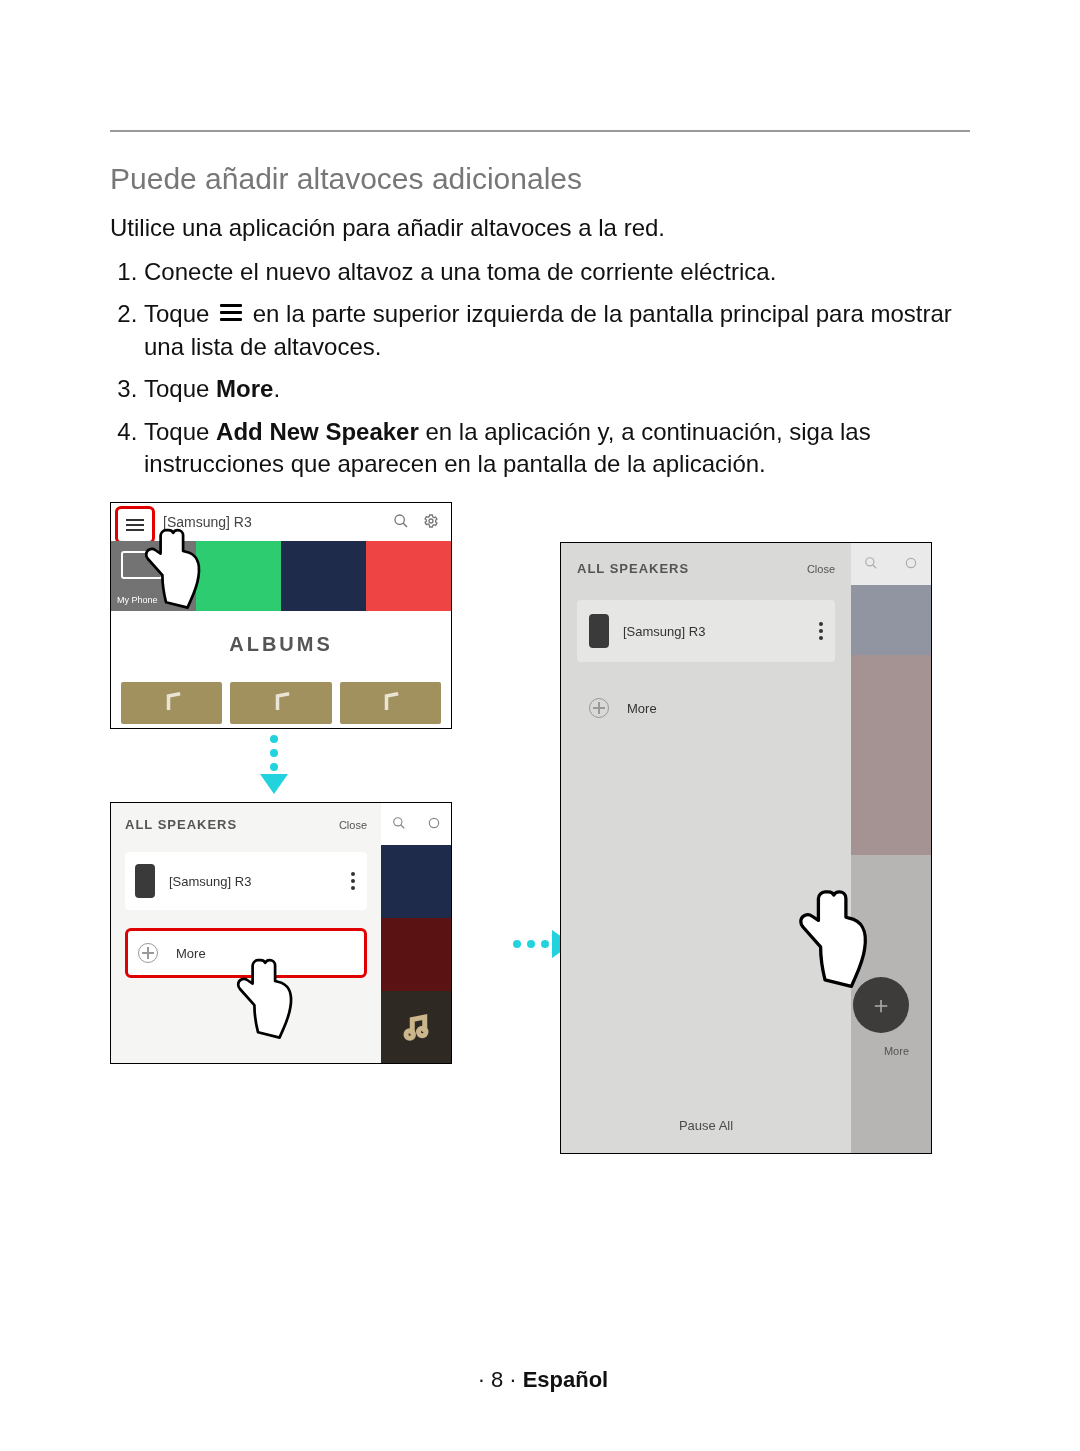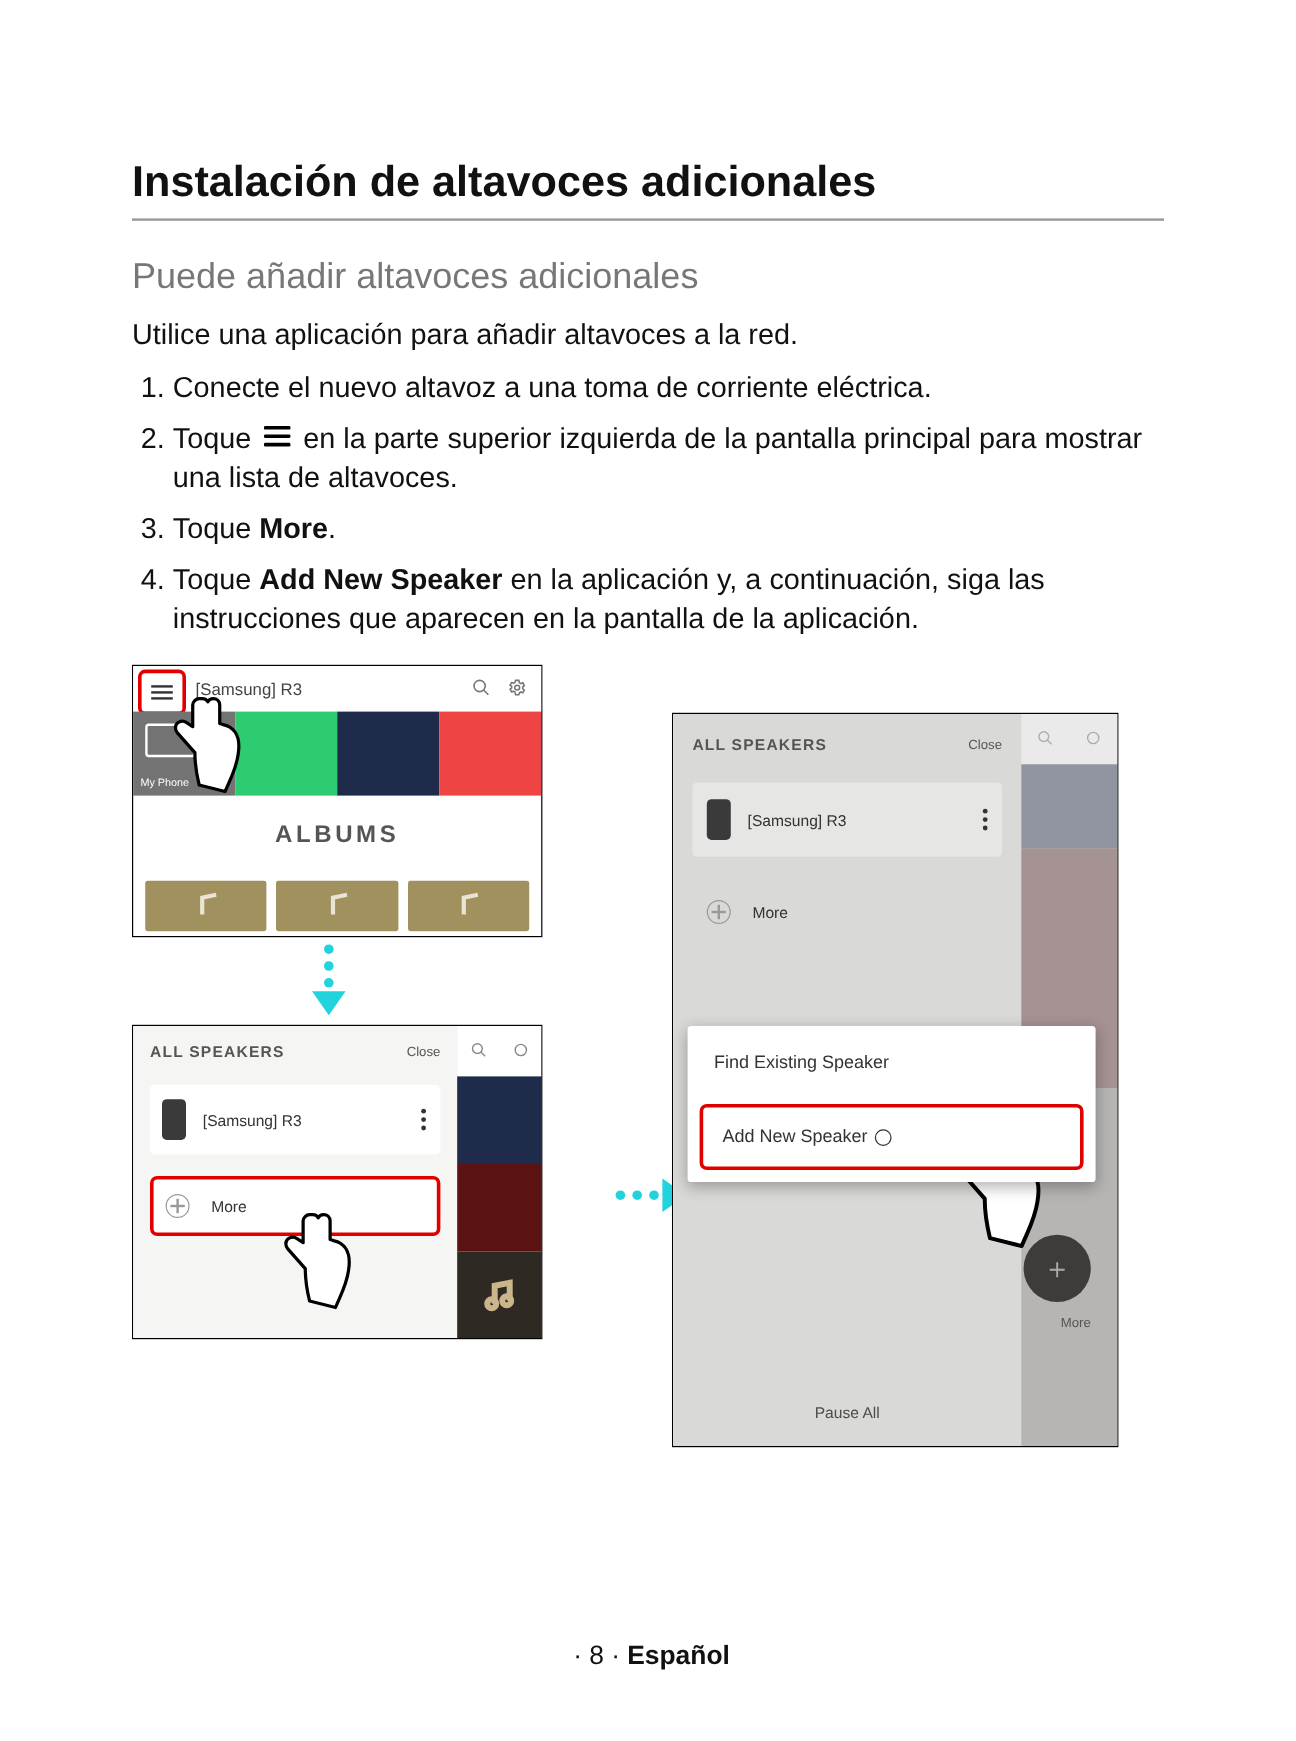--- a/index.html
+++ b/index.html
@@ -293,21 +293,20 @@
     text-align: center; font-size: 22px;
   }
   .footer .dot { margin: 0 6px; }
   .footer .lang { font-weight: 700; }
 
 </style>
 </head>
 <body>
 
 <div class="page">
-  <h1>Instalación de altavoces adicionales</h1>
   <div class="hr"></div>
   <h2>Puede añadir altavoces adicionales</h2>
   <p class="intro">Utilice una aplicación para añadir altavoces a la red.</p>
   <ol>
     <li>Conecte el nuevo altavoz a una toma de corriente eléctrica.</li>
     <li>
       <span>Toque </span>
       <span class="step2-hamburger"><span></span><span></span><span></span></span>
       <span> en la parte superior izquierda de la pantalla principal para mostrar una lista de altavoces.</span>
     </li>
@@ -470,26 +469,20 @@
           <div class="plus"></div>
           <span class="more-label">More</span>
         </div>
         <div class="circle-btn" style="position:absolute; right:-58px; bottom:120px;">
           <span class="plus2">＋</span>
         </div>
         <span style="position:absolute; right:-58px; bottom:96px; font-size:11px; color:#555;">More</span>
         <div class="pause-label">Pause All</div>
       </div>
 
-      <div class="popup">
-        <div class="popup-item">Find Existing Speaker</div>
-        <div class="popup-item highlight">
-          <span>Add New Speaker</span><span class="tap-circle"></span>
-        </div>
-      </div>
 
       <svg class="hand" viewBox="0 0 80 100" style="position:absolute; left:230px; top:340px; width:90px; height:110px;">
         <path d="M30 8c-3 0-6 3-6 6v20l-6-4c-4-3-10 0-10 5 0 2 1 4 2 5l16 18c0 12 2 22 4 30l24 6c4-10 10-20 12-34 3-18-4-26-14-28l-3-1V14c0-4-3-6-6-6-2 0-4 1-5 3-1-2-3-3-5-3h-3z"></path>
       </svg>
     </div>
 
   </div>
 </div>
 
 <div class="footer">

